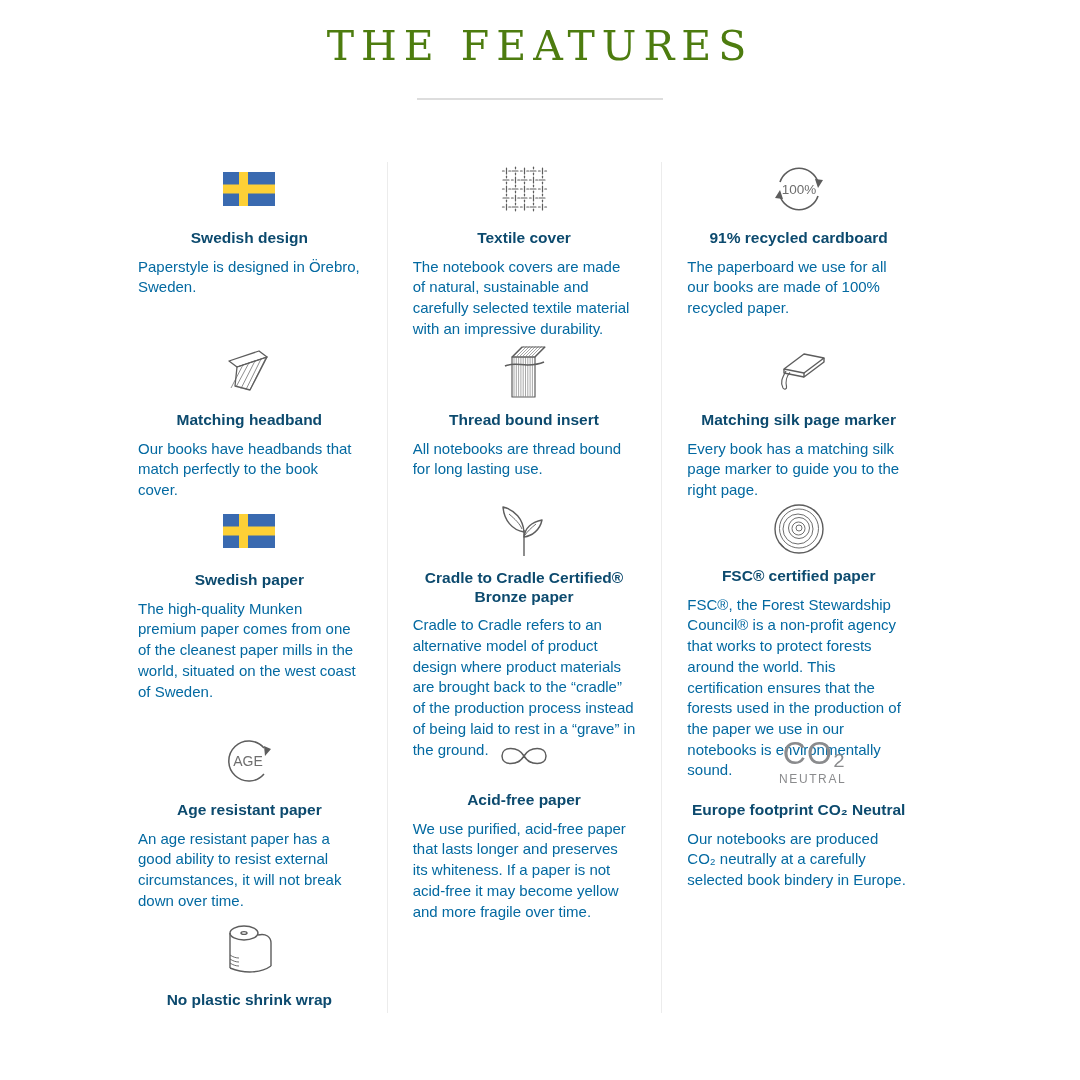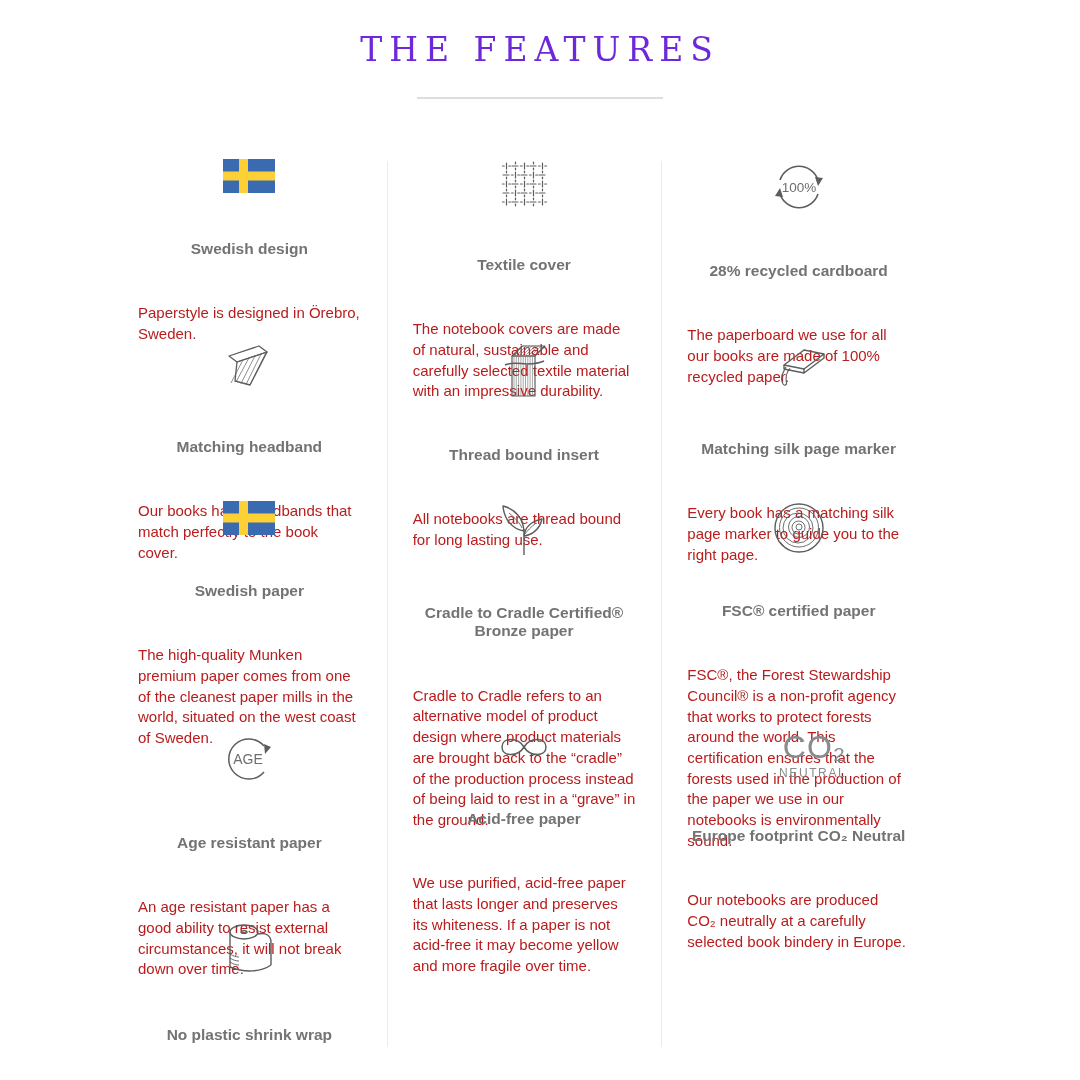--- a/index.html
+++ b/index.html
@@ -6,24 +6,24 @@
   body {
     width: 1080px; height: 1080px; overflow: hidden;
     font-family: "Liberation Sans", "DejaVu Sans", sans-serif;
     -webkit-font-smoothing: antialiased;
   }
   .page { width: 1080px; height: 1080px; position: relative; background: #fff; }
 
   
   .header { padding-top: 14px; text-align: center; }
   .page-title {
-    margin: 16px;
+    margin: 8px;
     font-family: "DejaVu Serif", "Liberation Serif", serif;
-    font-size: 33px; font-weight: 500; letter-spacing: 7px;
-    color: #6d28d9; line-height: 1.2;
+    font-size: 41px; font-weight: 500; letter-spacing: 7px;
+    color: #4d7c0f; line-height: 1.2;
   }
   .header-rule {
     width: 246px; height: 2px; background: #dddddd;
     margin: 27px auto 0 auto;
   }
 
   
   .grid-wrap { position: relative; width: 824px; margin: 60px 0 0 112px; }
   .features-grid {
     display: grid;
@@ -32,34 +32,34 @@
   }
   .col-divider {
     position: absolute; top: 2px; bottom: 6px; width: 1px;
     background: #ececec;
   }
   .col-divider.d1 { left: 33.333%; }
   .col-divider.d2 { left: 66.666%; }
 
   .feature-cell {
     padding: 0 26px;
-    display: flex; flex-direction: column; align-items: center; gap: 36px;
+    display: flex; flex-direction: column; align-items: center;
   }
   .icon-box {
     height: 58px; margin-bottom: 11px;
     display: flex; align-items: center; justify-content: center;
   }
   .feature-title {
     margin: 0 0 9px 0; width: 100%;
-    font-size: 15.5px; font-weight: 700; color: #737373;
+    font-size: 15.5px; font-weight: 700; color: #0c4a6e;
     text-align: center; line-height: 1.2;
   }
   .feature-desc {
     margin: 0; width: 100%;
-    font-size: 15px; color: #b91c1c; line-height: 1.38;
+    font-size: 15px; color: #0369a1; line-height: 1.38;
     text-align: left;
   }
 
   
   .co2icon { text-align: right; color: #8a8b8d; }
   .co2main { font-size: 32px; line-height: 1; letter-spacing: 1px; }
   .co2sub  { font-size: 12px; letter-spacing: 1.6px; margin-top: 3px; margin-left: 28px; }
 
   svg { display: block; }
 </style>
@@ -175,21 +175,21 @@
             <svg width="58" height="56" viewBox="0 0 58 56">
       <g fill="none" stroke="#5d5d5d" stroke-width="1.6">
         <path d="M10 21 A20 20 0 0 1 48 21"></path>
         <path d="M48 35 A20 20 0 0 1 10 35"></path>
       </g>
       <polygon points="45,18 53,19 48,27" fill="#5d5d5d"></polygon>
       <polygon points="13,38 5,37 10,29" fill="#5d5d5d"></polygon>
       <text x="29" y="33" text-anchor="middle" font-size="13.5" font-family="Liberation Sans, DejaVu Sans, sans-serif" fill="#6e6e6e">100%</text>
     </svg>
           </div>
-          <h3 class="feature-title">28% recycled cardboard</h3>
+          <h3 class="feature-title">91% recycled cardboard</h3>
           <p class="feature-desc">The paperboard we use for all our books are made of 100% recycled paper.</p>
         </div>
         <div class="feature-cell">
           <div class="icon-box">
             <svg width="54" height="50" viewBox="0 0 54 50">
       <g fill="none" stroke="#5d5d5d" stroke-width="1.3" stroke-linejoin="round">
         <path d="M7 15 L37 5 L45 11 L15 21 Z"></path>
         <path d="M15 21 L45 11 L28 44 L13 40 Z"></path>
       </g>
       <g stroke="#5d5d5d" stroke-width="0.7">

